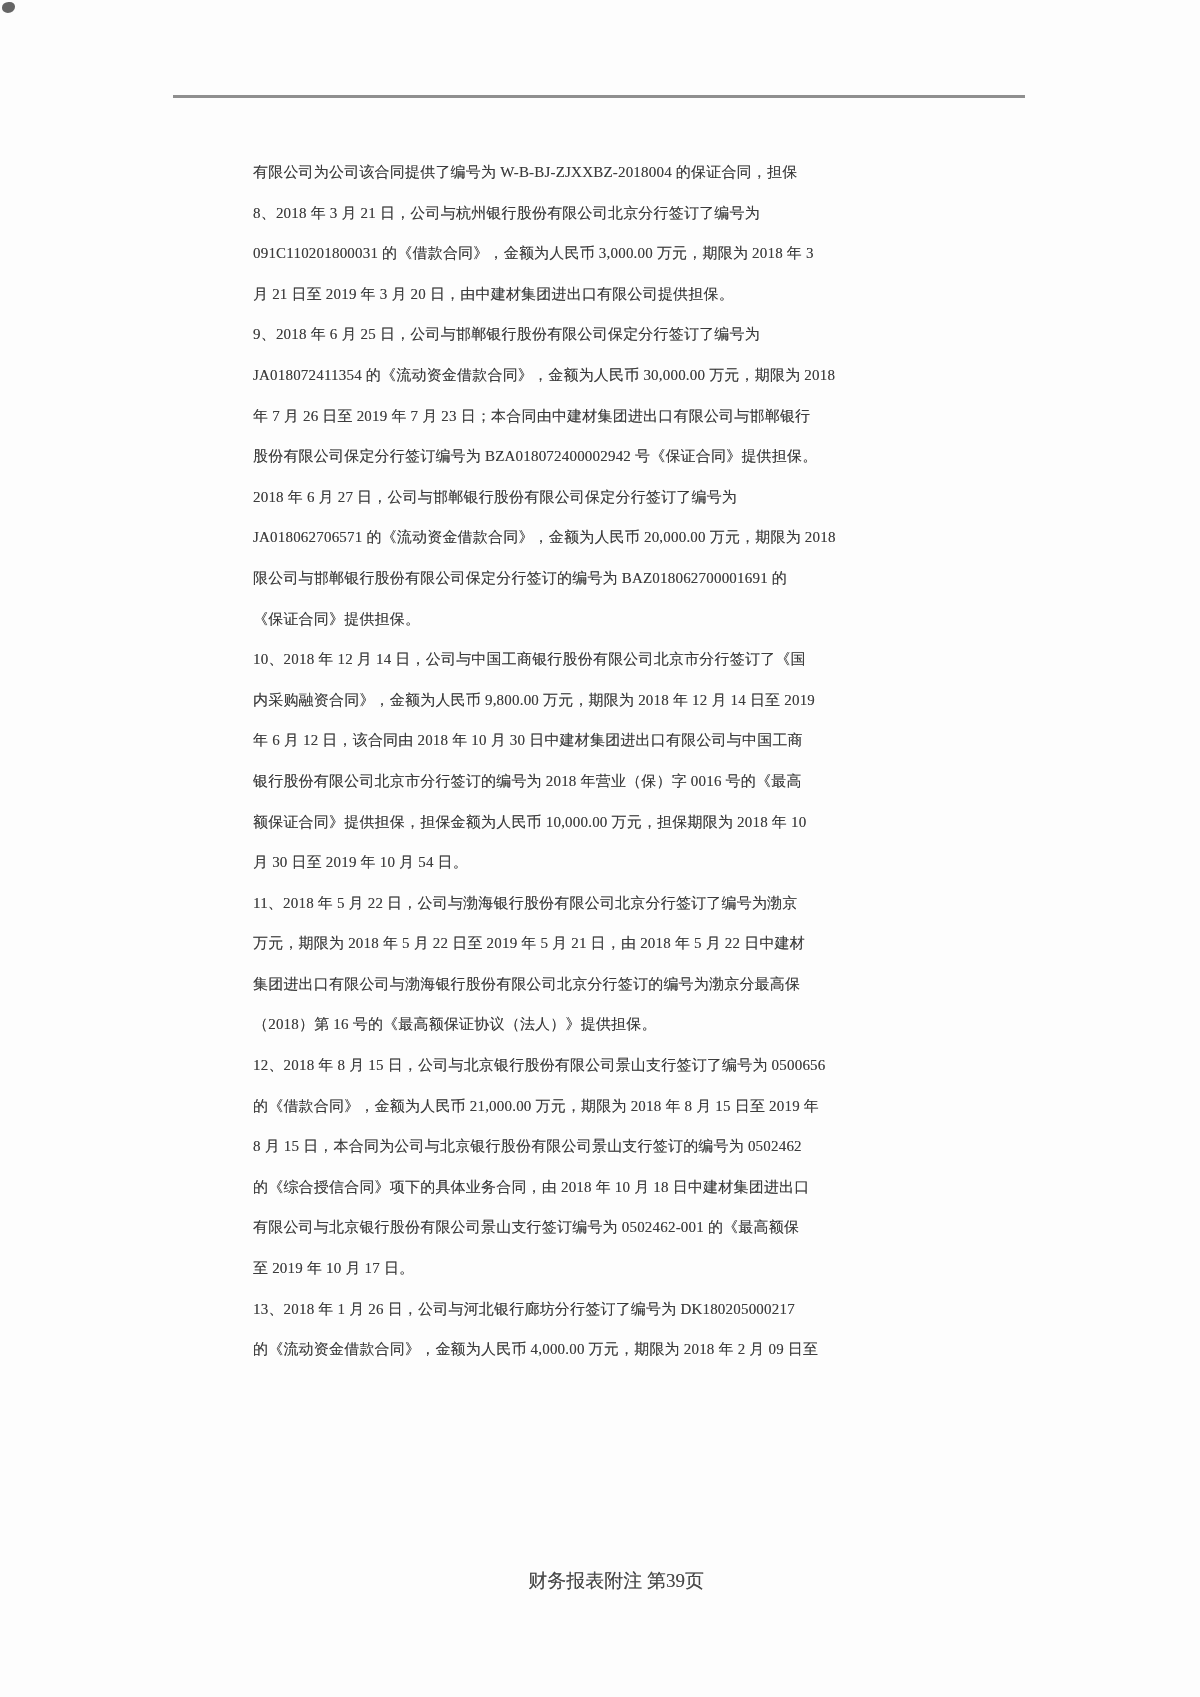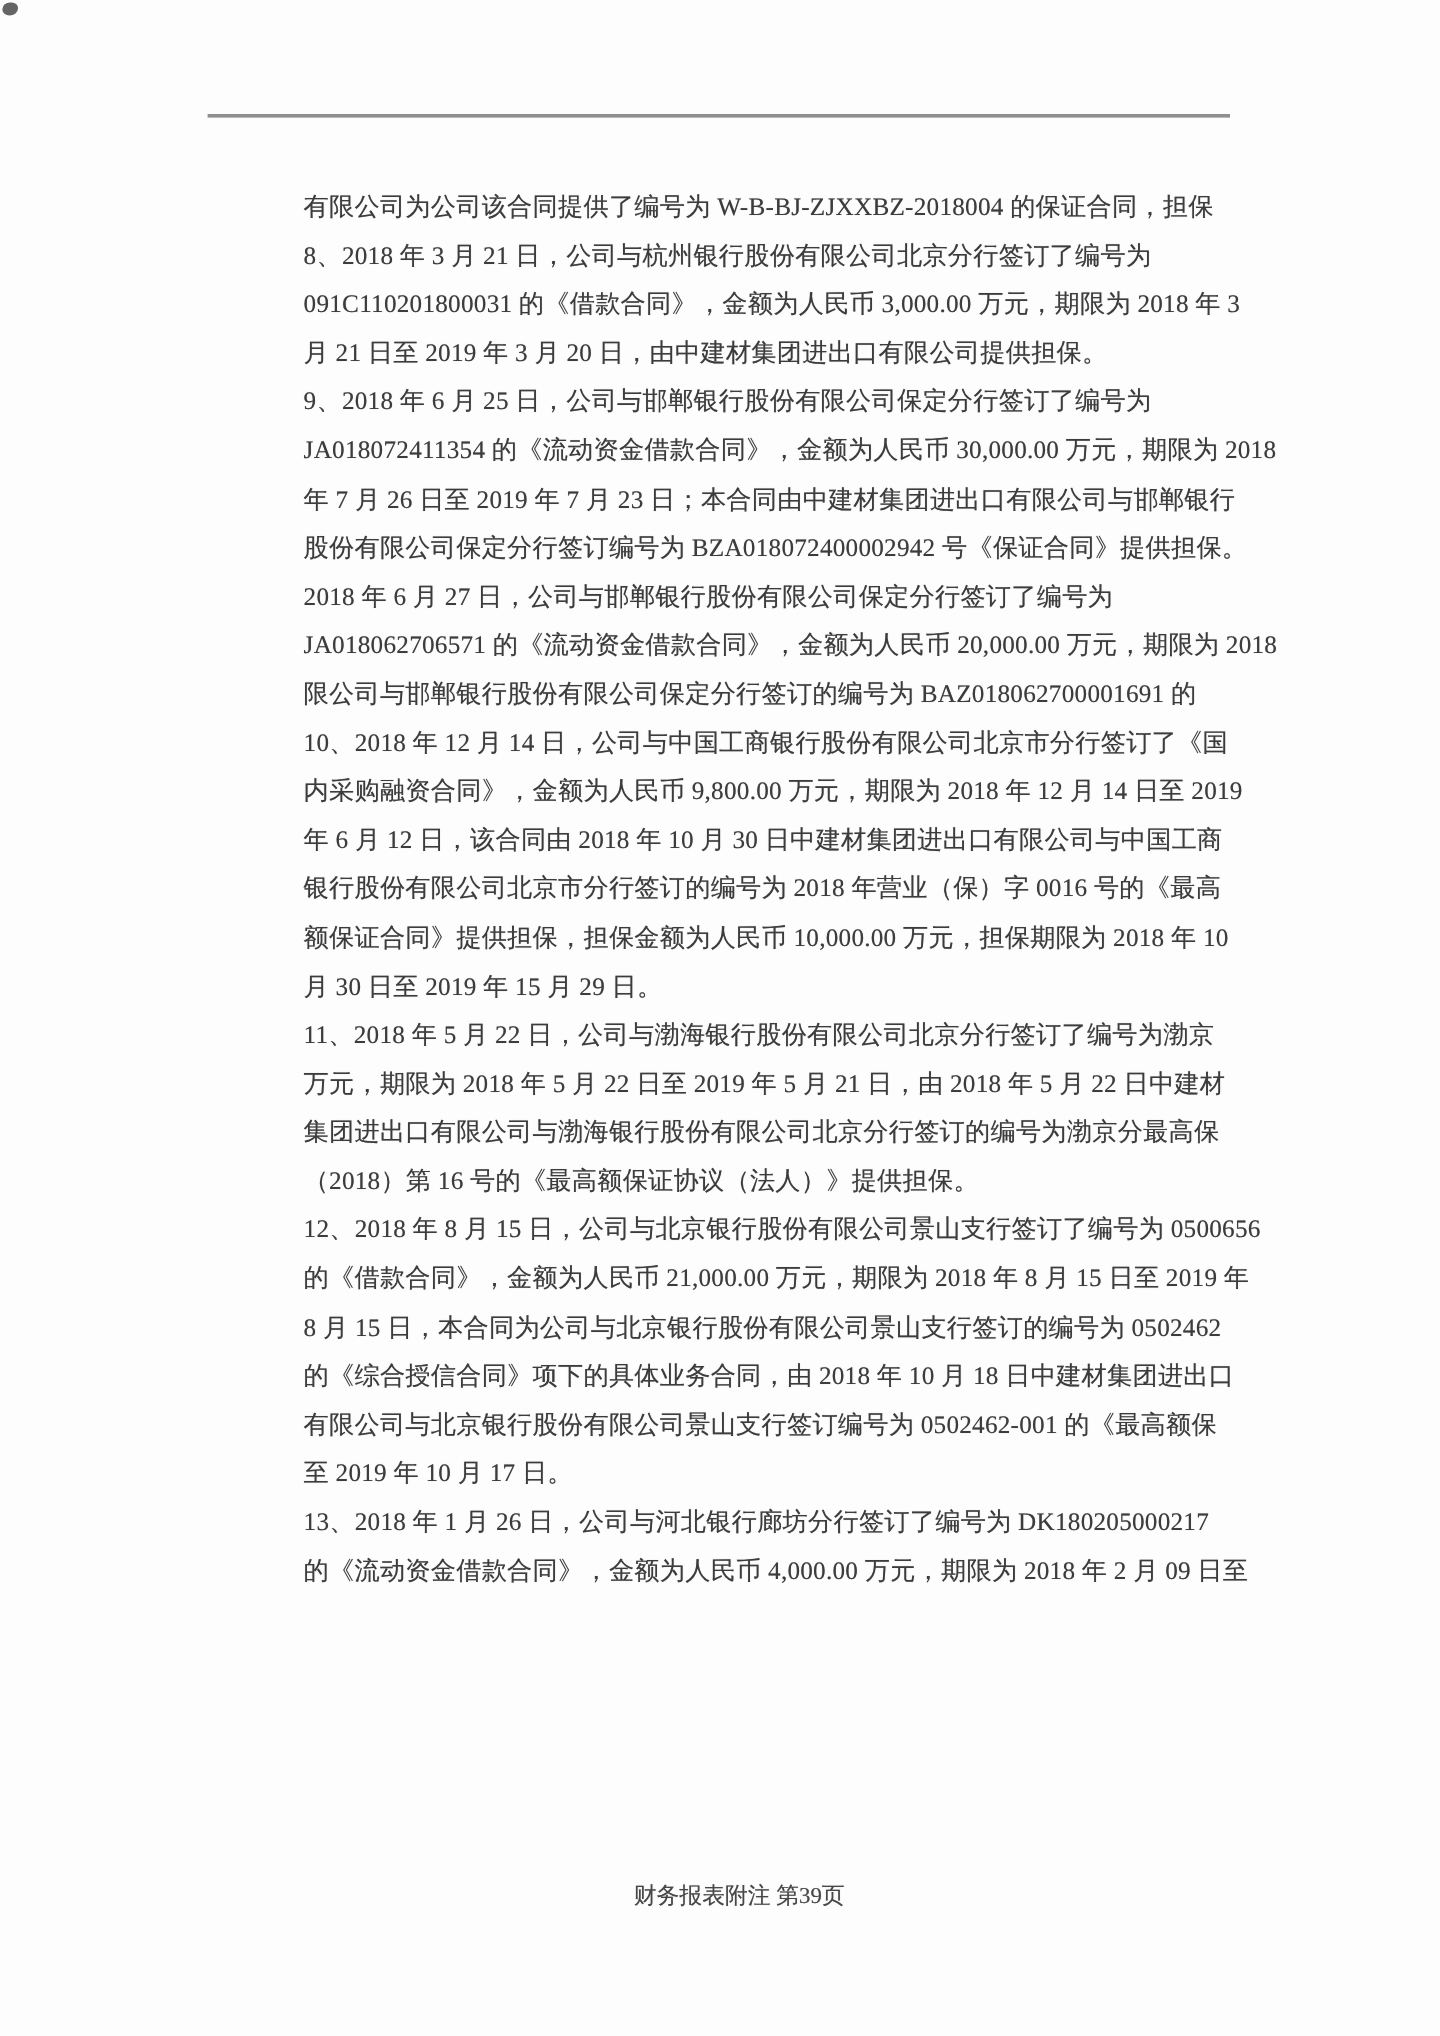--- a/index.html
+++ b/index.html
@@ -25,21 +25,21 @@
     left: 173px; top: 95px;
     width: 852px; height: 3px;
     background: #8f8f8f;
   }
   .body-text {
     position: absolute;
     left: 253px; top: 152px;
     width: 772px;
   }
   .line {
-    font-size: 21px;
+    font-size: 15px;
     line-height: 40.6px;
     white-space: nowrap;
     letter-spacing: 0.2px;
     text-shadow: 0 0 0.6px rgba(70,70,70,0.55);
   }
   .page-footer {
     position: absolute;
     left: 16px; top: 1567px;
     width: 1200px;
     text-align: center;
@@ -61,26 +61,27 @@
     <div class="line">8、2018 年 3 月 21 日，公司与杭州银行股份有限公司北京分行签订了编号为</div>
     <div class="line">091C110201800031 的《借款合同》，金额为人民币 3,000.00 万元，期限为 2018 年 3</div>
     <div class="line">月 21 日至 2019 年 3 月 20 日，由中建材集团进出口有限公司提供担保。</div>
     <div class="line">9、2018 年 6 月 25 日，公司与邯郸银行股份有限公司保定分行签订了编号为</div>
     <div class="line">JA018072411354 的《流动资金借款合同》，金额为人民币 30,000.00 万元，期限为 2018</div>
     <div class="line">年 7 月 26 日至 2019 年 7 月 23 日；本合同由中建材集团进出口有限公司与邯郸银行</div>
     <div class="line">股份有限公司保定分行签订编号为 BZA018072400002942 号《保证合同》提供担保。</div>
     <div class="line">2018 年 6 月 27 日，公司与邯郸银行股份有限公司保定分行签订了编号为</div>
     <div class="line">JA018062706571 的《流动资金借款合同》，金额为人民币 20,000.00 万元，期限为 2018</div>
     <div class="line">限公司与邯郸银行股份有限公司保定分行签订的编号为 BAZ018062700001691 的</div>
+    <div class="line">《保证合同》提供担保。</div>
     <div class="line">10、2018 年 12 月 14 日，公司与中国工商银行股份有限公司北京市分行签订了《国</div>
     <div class="line">内采购融资合同》，金额为人民币 9,800.00 万元，期限为 2018 年 12 月 14 日至 2019</div>
     <div class="line">年 6 月 12 日，该合同由 2018 年 10 月 30 日中建材集团进出口有限公司与中国工商</div>
     <div class="line">银行股份有限公司北京市分行签订的编号为 2018 年营业（保）字 0016 号的《最高</div>
     <div class="line">额保证合同》提供担保，担保金额为人民币 10,000.00 万元，担保期限为 2018 年 10</div>
-    <div class="line">月 30 日至 2019 年 15 月 29 日。</div>
+    <div class="line">月 30 日至 2019 年 10 月 54 日。</div>
     <div class="line">11、2018 年 5 月 22 日，公司与渤海银行股份有限公司北京分行签订了编号为渤京</div>
     <div class="line">万元，期限为 2018 年 5 月 22 日至 2019 年 5 月 21 日，由 2018 年 5 月 22 日中建材</div>
     <div class="line">集团进出口有限公司与渤海银行股份有限公司北京分行签订的编号为渤京分最高保</div>
     <div class="line">（2018）第 16 号的《最高额保证协议（法人）》提供担保。</div>
     <div class="line">12、2018 年 8 月 15 日，公司与北京银行股份有限公司景山支行签订了编号为 0500656</div>
     <div class="line">的《借款合同》，金额为人民币 21,000.00 万元，期限为 2018 年 8 月 15 日至 2019 年</div>
     <div class="line">8 月 15 日，本合同为公司与北京银行股份有限公司景山支行签订的编号为 0502462</div>
     <div class="line">的《综合授信合同》项下的具体业务合同，由 2018 年 10 月 18 日中建材集团进出口</div>
     <div class="line">有限公司与北京银行股份有限公司景山支行签订编号为 0502462-001 的《最高额保</div>
     <div class="line">至 2019 年 10 月 17 日。</div>

